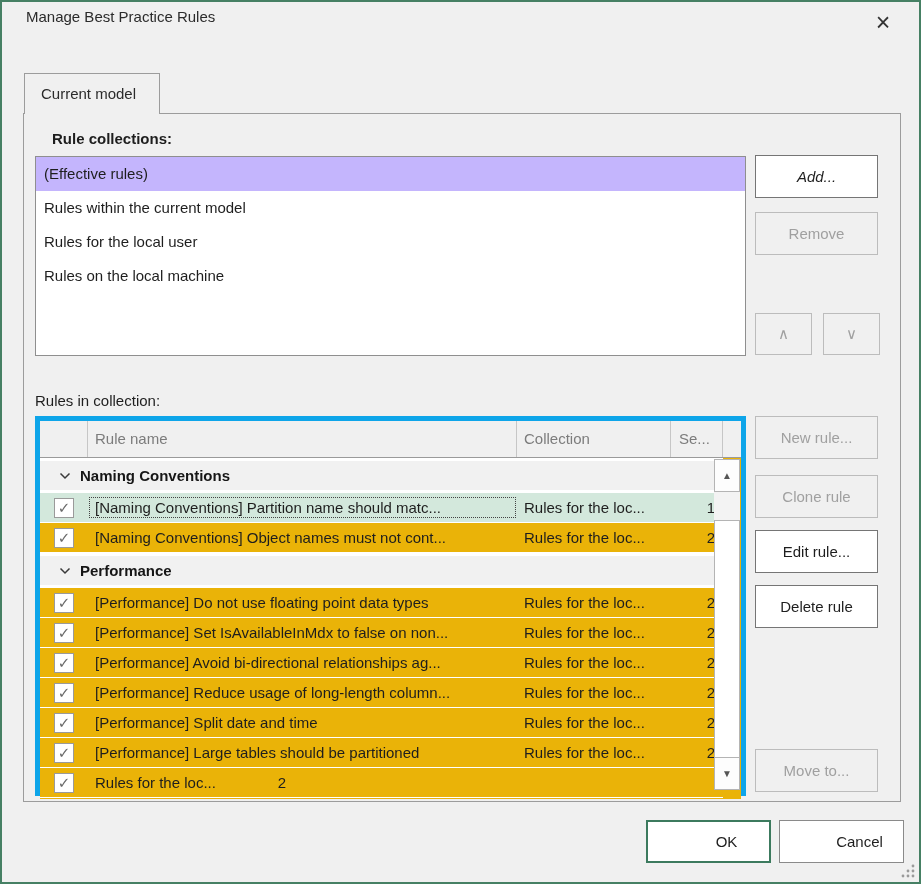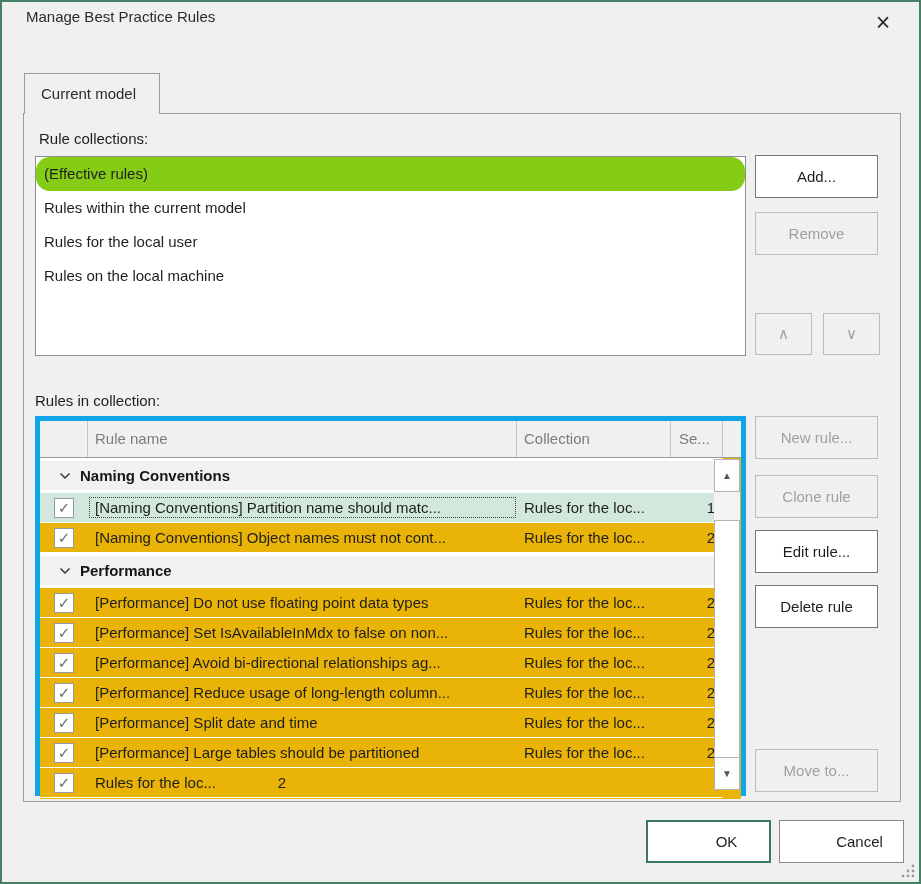--- a/index.html
+++ b/index.html
@@ -25,21 +25,21 @@
     position:absolute; left:21px; top:111px; width:878px; height:689px;
     border:1px solid #9c9c9c; background:#f0f0f0;
   }
   .lbl { position:absolute; color:#1e1e1e; }
 
   .listbox {
     position:absolute; left:11px; top:42px; width:711px; height:200px;
     background:#fff; border:1px solid #8f8f8f; overflow:hidden;
   }
   .lb-item { height:34px; line-height:34px; padding-left:8px; white-space:nowrap; }
-  .lb-item.selected { background:#84cc16;border-radius:14px; }
+  .lb-item.selected { background:#c4b5fd; }
 
   .btn {
     position:absolute; width:123px; height:43px; text-align:center;
     background:#fff; border:1px solid #757575; color:#1e1e1e;
     font-family:inherit; font-size:15px; line-height:41px; cursor:default;
   }
   .btn.disabled { background:#f0f0f0; border:1px solid #bcbcbc; color:#a0a0a0; }
   .btn.small { width:57px; height:42px; line-height:40px; }
 
   .table {
@@ -105,29 +105,29 @@
 </head>
 <body>
 
 <div class="dialog">
   <div class="title">Manage Best Practice Rules</div>
   <div class="close">×</div>
 
   <div class="tab">Current model</div>
   <div class="tabpage">
 
-    <div class="lbl" style="left:15px; top:16px;">Rule collections:</div>
+    <div class="lbl" style="left:28px; top:16px;font-weight:bold;">Rule collections:</div>
     <div class="listbox">
         <div class="lb-item selected">(Effective rules)</div>
         <div class="lb-item">Rules within the current model</div>
         <div class="lb-item">Rules for the local user</div>
         <div class="lb-item">Rules on the local machine</div>
       </div>
 
-    <button class="btn" style="left:731px; top:41px;">Add...</button>
+    <button class="btn" style="left:731px; top:41px;font-style:italic;">Add...</button>
     <button class="btn disabled" style="left:731px; top:98px;">Remove</button>
     <button class="btn small disabled" style="left:731px; top:199px;"><span>∧</span></button>
     <button class="btn small disabled" style="left:799px; top:199px;"><span>∨</span></button>
 
     <div class="lbl" style="left:11px; top:278px;">Rules in collection:</div>
 
     <div class="table">
       <div class="thead">
         <div class="hc c0"></div>
         <div class="hc c1">Rule name</div>

